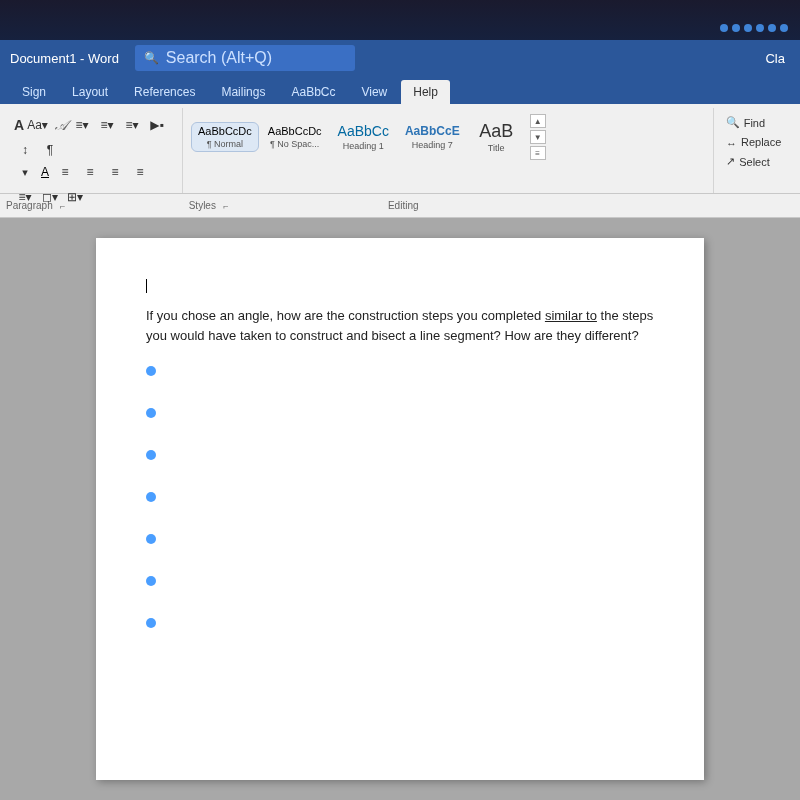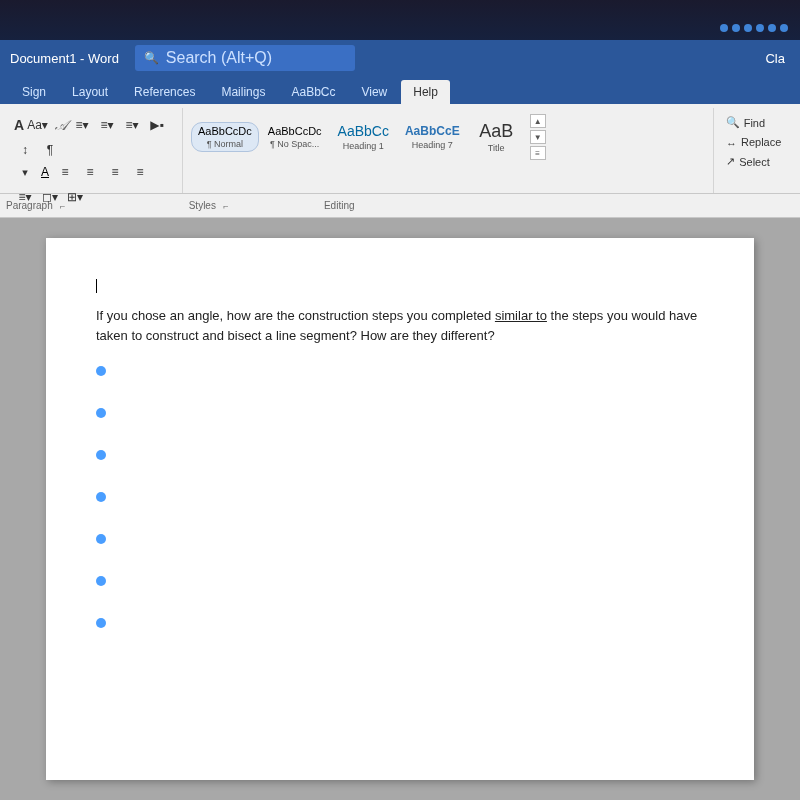--- a/index.html
+++ b/index.html
@@ -164,21 +164,21 @@
       gap: 2px;
       padding-top: 4px;
       overflow: hidden;
     }
     .style-item {
       display: flex;
       flex-direction: column;
       align-items: center;
       padding: 2px 6px;
       cursor: pointer;
-      border-radius: 11px;
+      border-radius: 6px;
       min-width: 55px;
       border: 1px solid transparent;
     }
     .style-item.active { background: #dde8f5; border-color: #b0c4de; }
     .style-preview {
       font-size: 11px;
       line-height: 1.2;
     }
     .style-preview.normal { font-size: 11px; }
     .style-preview.no-space { font-size: 11px; }
@@ -255,21 +255,21 @@
       height: calc(800px - 40px - 36px - 28px - 90px - 24px);
       display: flex;
       justify-content: center;
       padding: 20px 30px;
       overflow: hidden;
     }
 
     
     .page {
       background: white;
-      width: 708px;
+      width: 608px;
       min-height: 500px;
       box-shadow: 2px 2px 8px rgba(0,0,0,0.3);
       padding: 40px 50px;
       position: relative;
     }
 
     .cursor-line {
       height: 16px;
       display: flex;
       align-items: center;
@@ -423,21 +423,21 @@
 
 <div class="ribbon-bottom">
   <div class="ribbon-bottom-section">
     <span>Paragraph</span>
     <div class="expand-icon">⌐</div>
   </div>
   <div class="ribbon-bottom-section" style="margin-left:80px;">
     <span>Styles</span>
     <div class="expand-icon">⌐</div>
   </div>
-  <div class="ribbon-bottom-section" style="margin-left:52px;">
+  <div class="ribbon-bottom-section" style="margin-left:116px;">
     <span>Editing</span>
   </div>
 </div>
 
 <div class="doc-area">
   <div class="page">
 
     <div class="cursor-line">
       <span class="cursor"></span>
     </div>

